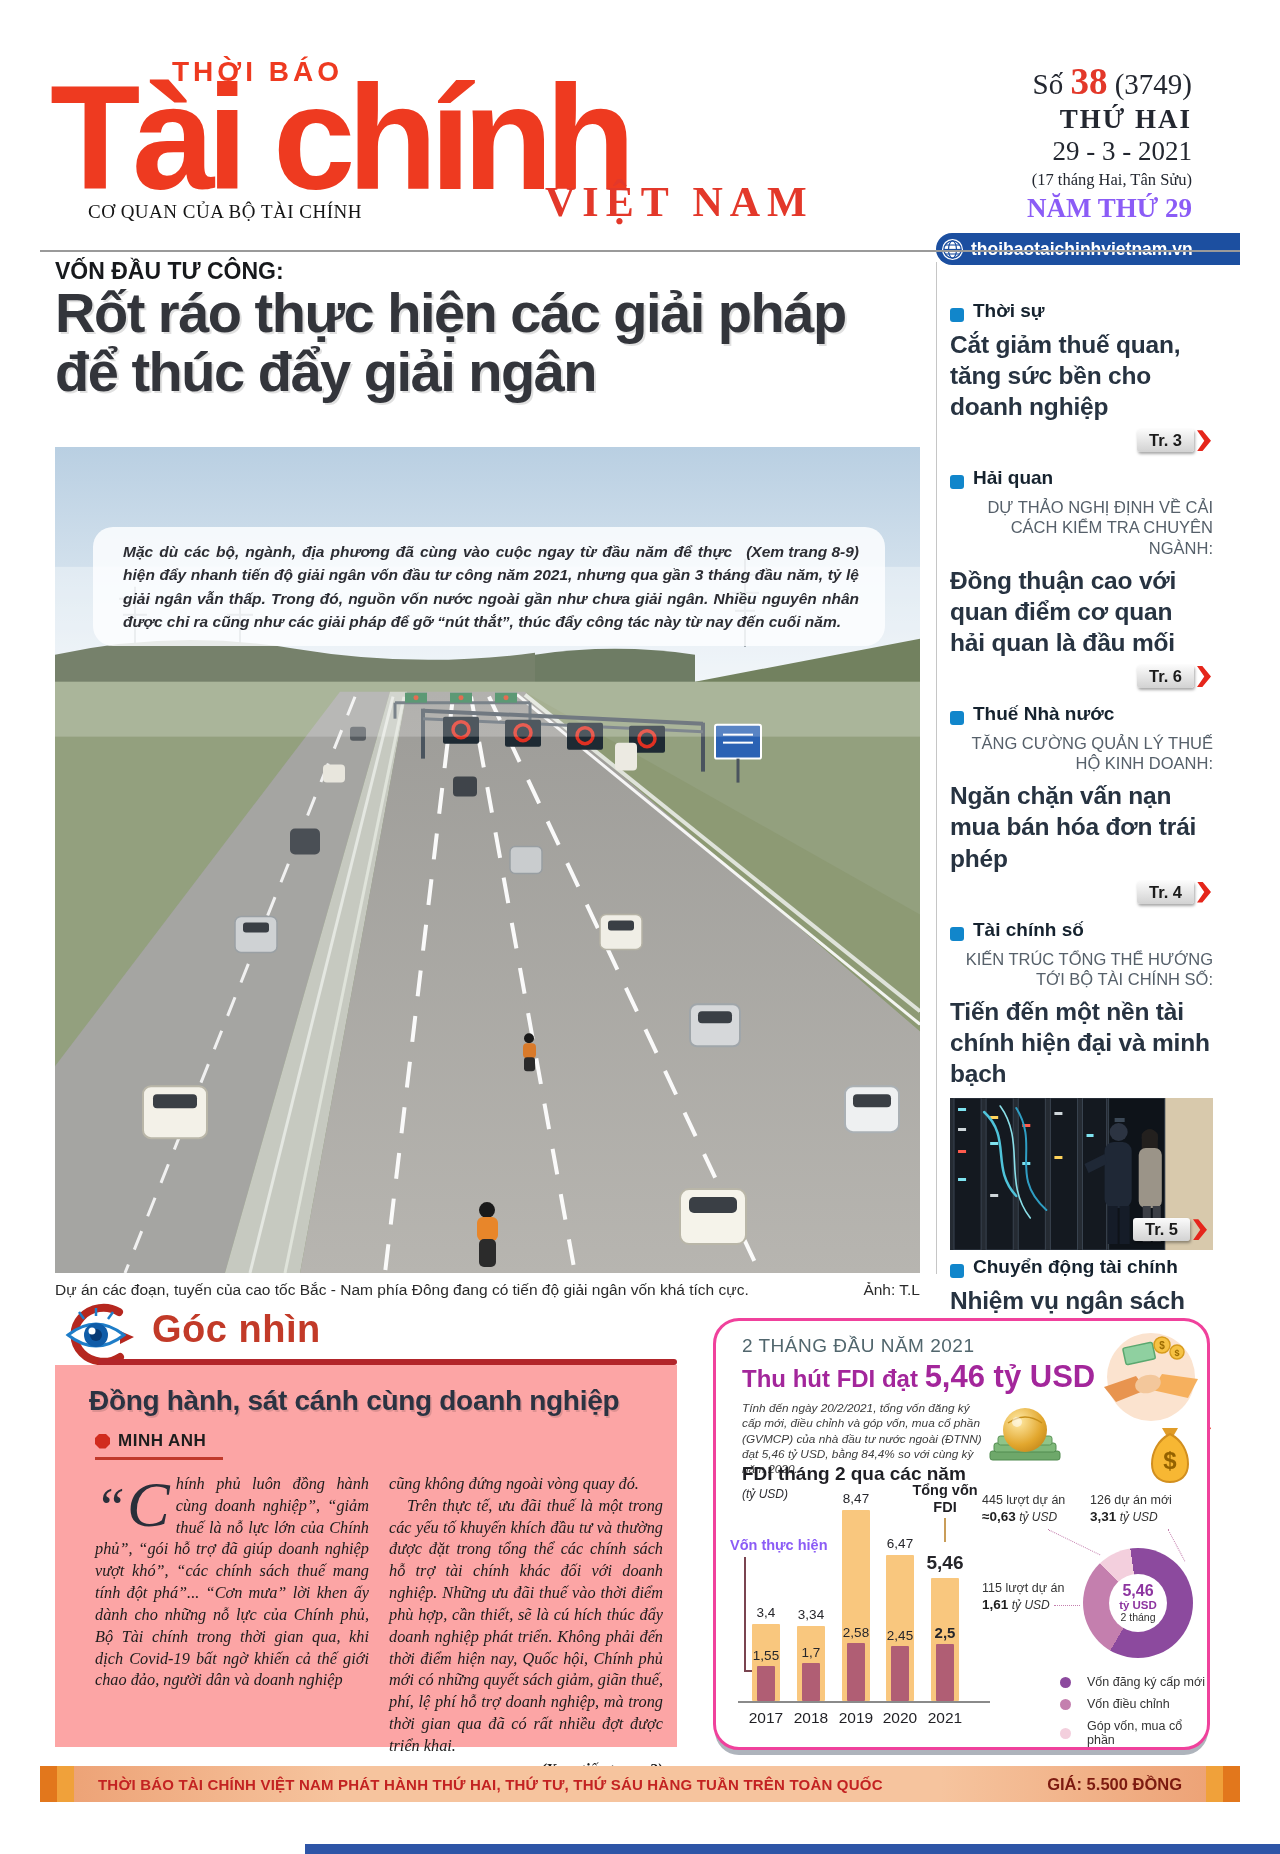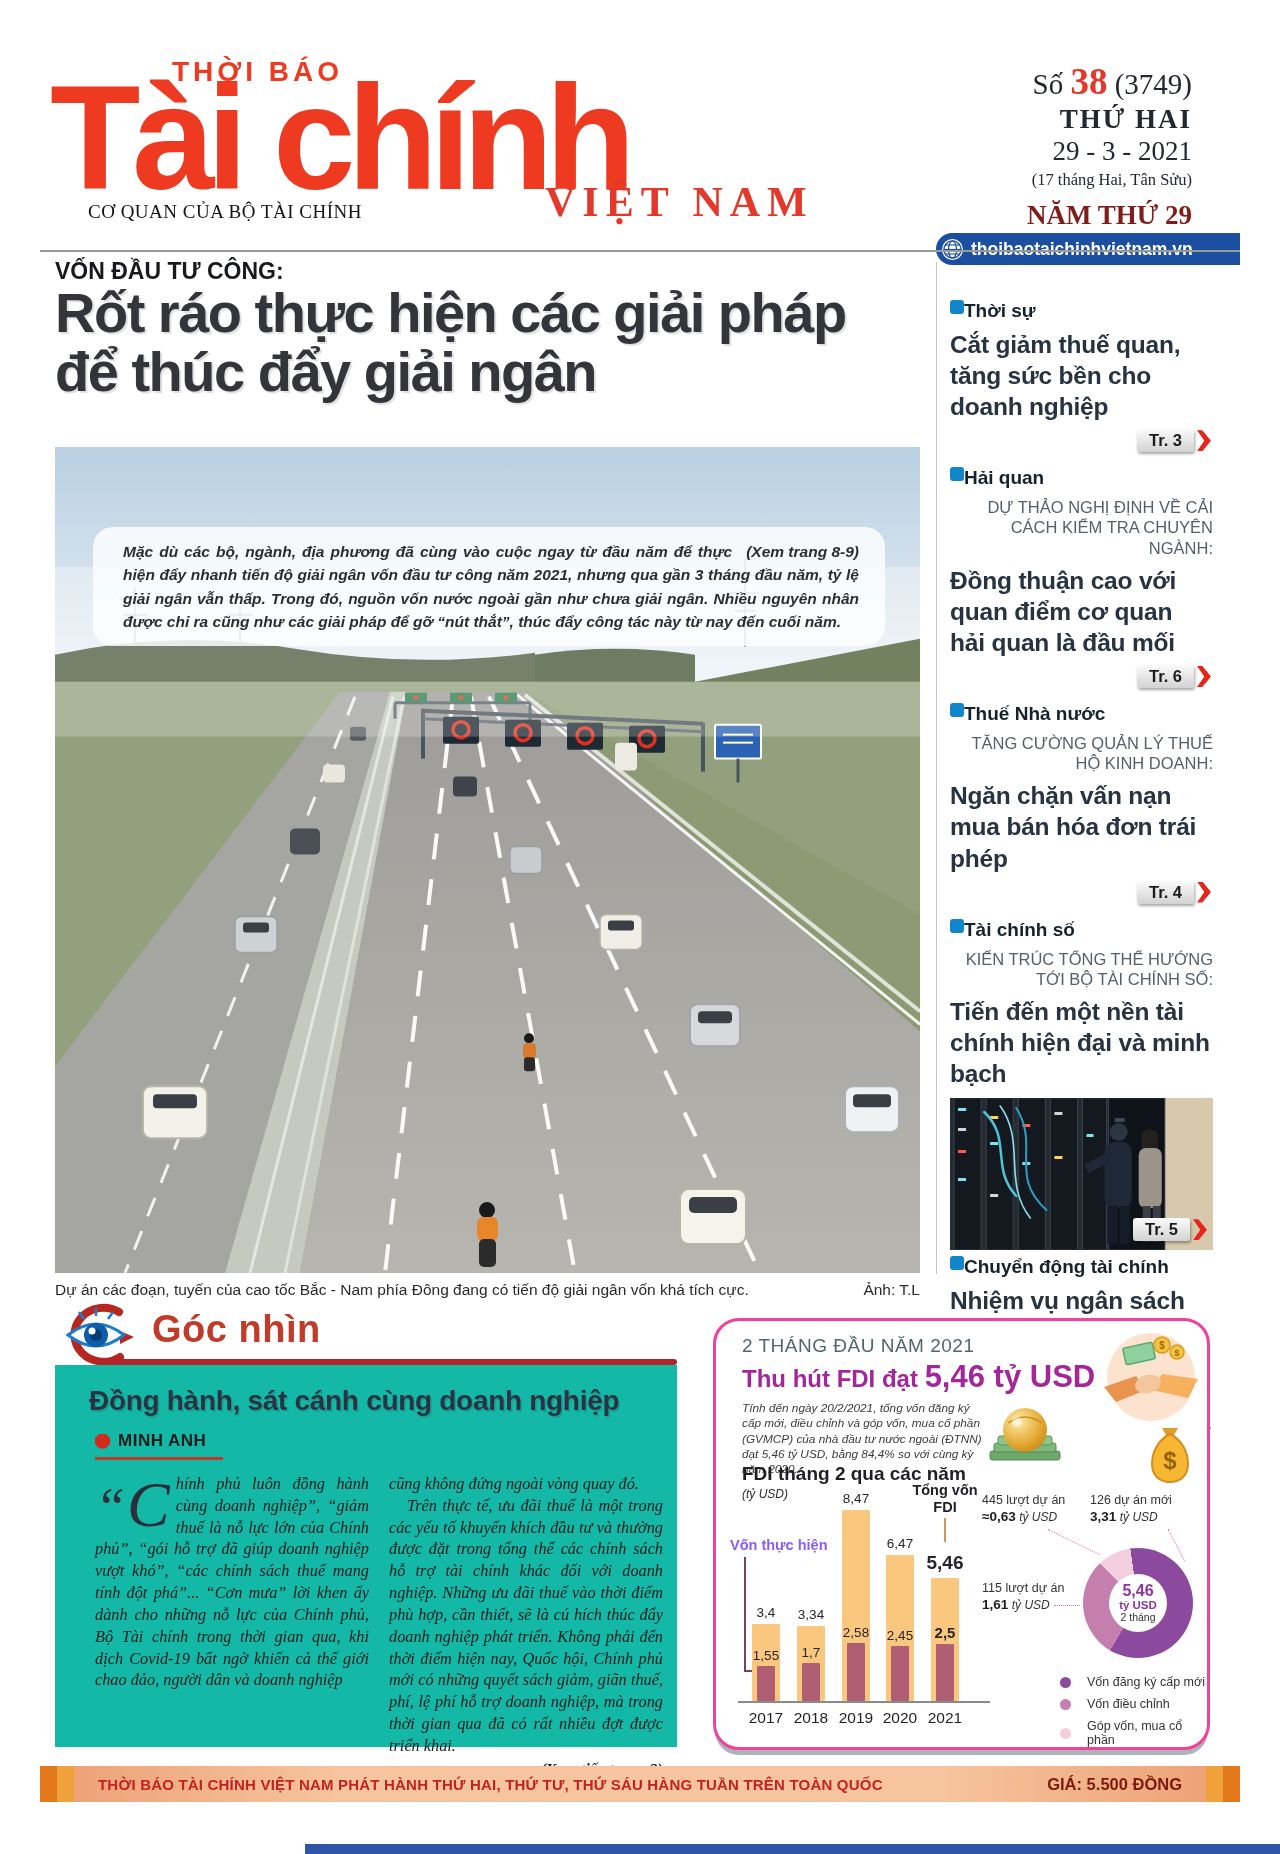--- a/index.html
+++ b/index.html
@@ -12,59 +12,59 @@
   .mh-pretitle{left:172px;top:56px;font-size:28px;font-weight:900;color:#ee3a20;letter-spacing:4px;}
   .mh-title{left:50px;top:64px;font-size:148px;font-weight:900;color:#ee3a20;letter-spacing:-8px;line-height:1;white-space:nowrap;}
   .mh-vietnam{left:545px;top:178px;font-family:"Liberation Serif",serif;font-weight:700;font-size:42px;color:#e3382a;letter-spacing:7px;}
   .mh-agency{left:88px;top:201px;font-family:"Liberation Serif",serif;font-size:19px;color:#141414;letter-spacing:.5px;}
   .issue{left:930px;top:60px;width:262px;text-align:right;font-family:"Liberation Serif",serif;color:#232730;}
   .issue-line1{font-size:29px;}
   .issue-num{color:#e3382a;font-weight:700;font-size:37px;}
   .issue-weekday{font-size:27px;font-weight:700;letter-spacing:2px;margin-top:1px;}
   .issue-date{font-size:27px;margin-top:1px;}
   .issue-lunar{font-size:16.5px;margin-top:3px;}
-  .issue-year{font-size:27px;font-weight:700;color:#7f1d1d;margin-top:10px;}
+  .issue-year{font-size:27px;font-weight:700;color:#8b5cf6;margin-top:3px;}
   .site-bar{left:936px;top:233px;width:304px;height:32px;background:#1c4fa0;border-radius:17px 0 0 17px;
             display:flex;align-items:center;gap:7px;padding-left:5px;color:#fff;font-weight:700;font-size:17.5px;}
   .header-rule{left:40px;top:250px;width:1200px;height:2px;background:#9a9a9a;}
 
   
   .kicker{left:55px;top:258px;font-size:23px;font-weight:900;color:#17191c;}
   .headline{left:55px;top:283px;width:845px;font-size:56px;font-weight:900;color:#33353b;line-height:1.06;letter-spacing:-1.5px;text-shadow:2px 2px 0 rgba(0,0,0,0.12);}
   .photo{left:55px;top:447px;width:865px;height:826px;overflow:hidden;}
   .photo svg{width:100%;height:100%;display:block;}
   .lead-summary{position:absolute;left:38px;top:80px;width:792px;background:rgba(253,254,255,.85);
        border-radius:20px;padding:13px 26px 13px 30px;font-style:italic;font-weight:700;font-size:15.5px;
        line-height:1.5;color:#2c2d33;text-align:justify;}
   .lead-summary .ref{font-style:italic;font-weight:700;float:right;margin-left:14px;}
   .caption-row{left:55px;top:1281px;width:865px;display:flex;justify-content:space-between;font-size:15.5px;color:#2a2a2a;}
 
   
   .divider{left:936px;top:262px;width:1px;height:1012px;background:#c6c6c6;}
   .sidebar{left:950px;top:300px;width:263px;}
   .sb-item{margin-bottom:15px;}
-  .sb-head{display:flex;align-items:flex-start;}
+  .sb-head{display:flex;align-items:flex-end;gap:9px;}
   .sb-bullet{width:14px;height:14px;background:#1186cb;border-radius:3px;flex:0 0 auto;}
   .sb-section{font-size:19px;font-weight:900;color:#15222e;}
   .sb-kicker{font-size:16.5px;color:#56606a;line-height:1.22;margin:8px 0 2px;text-align:right;}
   .sb-headline{font-size:24.5px;font-weight:800;color:#273341;line-height:1.27;margin-top:7px;letter-spacing:-.2px;}
   .sb-badge-row{display:flex;justify-content:flex-end;align-items:center;margin:7px 2px 0 0;}
   .sb-badge-row.overlay{margin-top:-32px;position:relative;z-index:3;padding-right:4px;}
   .badge{background:linear-gradient(180deg,#fbfbfb,#d2d2d2);border-radius:3px;box-shadow:1px 2px 3px rgba(0,0,0,.35);
          padding:2px 12px;font-size:16.5px;font-weight:900;color:#1b1b1b;}
   .chev{width:14px;height:21px;margin-left:3px;background:#e5261b;
         clip-path:polygon(0% 0%,38% 0%,100% 50%,38% 100%,0% 100%,52% 50%);}
   .server-art{width:100%;height:152px;margin-top:9px;}
   .server-art svg{width:100%;height:100%;display:block;}
 
   
   .gn-logo{left:56px;top:1303px;width:92px;height:64px;}
   .gn-title{left:152px;top:1308px;font-size:38px;font-weight:900;color:#c23a28;letter-spacing:.5px;}
   .gn-rule{left:98px;top:1359px;width:579px;height:6px;background:#b2252a;border-radius:3px;}
-  .gn-panel{left:55px;top:1365px;width:622px;height:382px;background:#14b8a6;}
+  .gn-panel{left:55px;top:1365px;width:622px;height:382px;background:#fca5a5;}
   .op-headline{position:absolute;left:34px;top:20px;width:560px;font-size:28px;font-weight:900;color:#2b3342;letter-spacing:-.3px;text-shadow:1.5px 1.5px 0 rgba(0,0,0,.12);}
   .op-author{position:absolute;left:40px;top:66px;display:flex;align-items:center;gap:8px;}
   .op-author-bullet{width:15px;height:15px;background:#d12b1e;clip-path:polygon(30% 0,70% 0,100% 30%,100% 70%,70% 100%,30% 100%,0 70%,0 30%);}
   .op-author-name{font-size:17px;font-weight:900;color:#1d1d1d;letter-spacing:.5px;}
   .op-underline{position:absolute;left:40px;top:92px;width:128px;height:3px;background:#c0392b;}
   .op-col{position:absolute;top:108px;width:274px;font-family:"Liberation Serif",serif;font-style:italic;
           font-size:16.3px;line-height:1.34;color:#1c1c1c;text-align:justify;}
   .op-col1{left:40px;}
   .op-col2{left:334px;}
   .op-col p{margin:0;}

